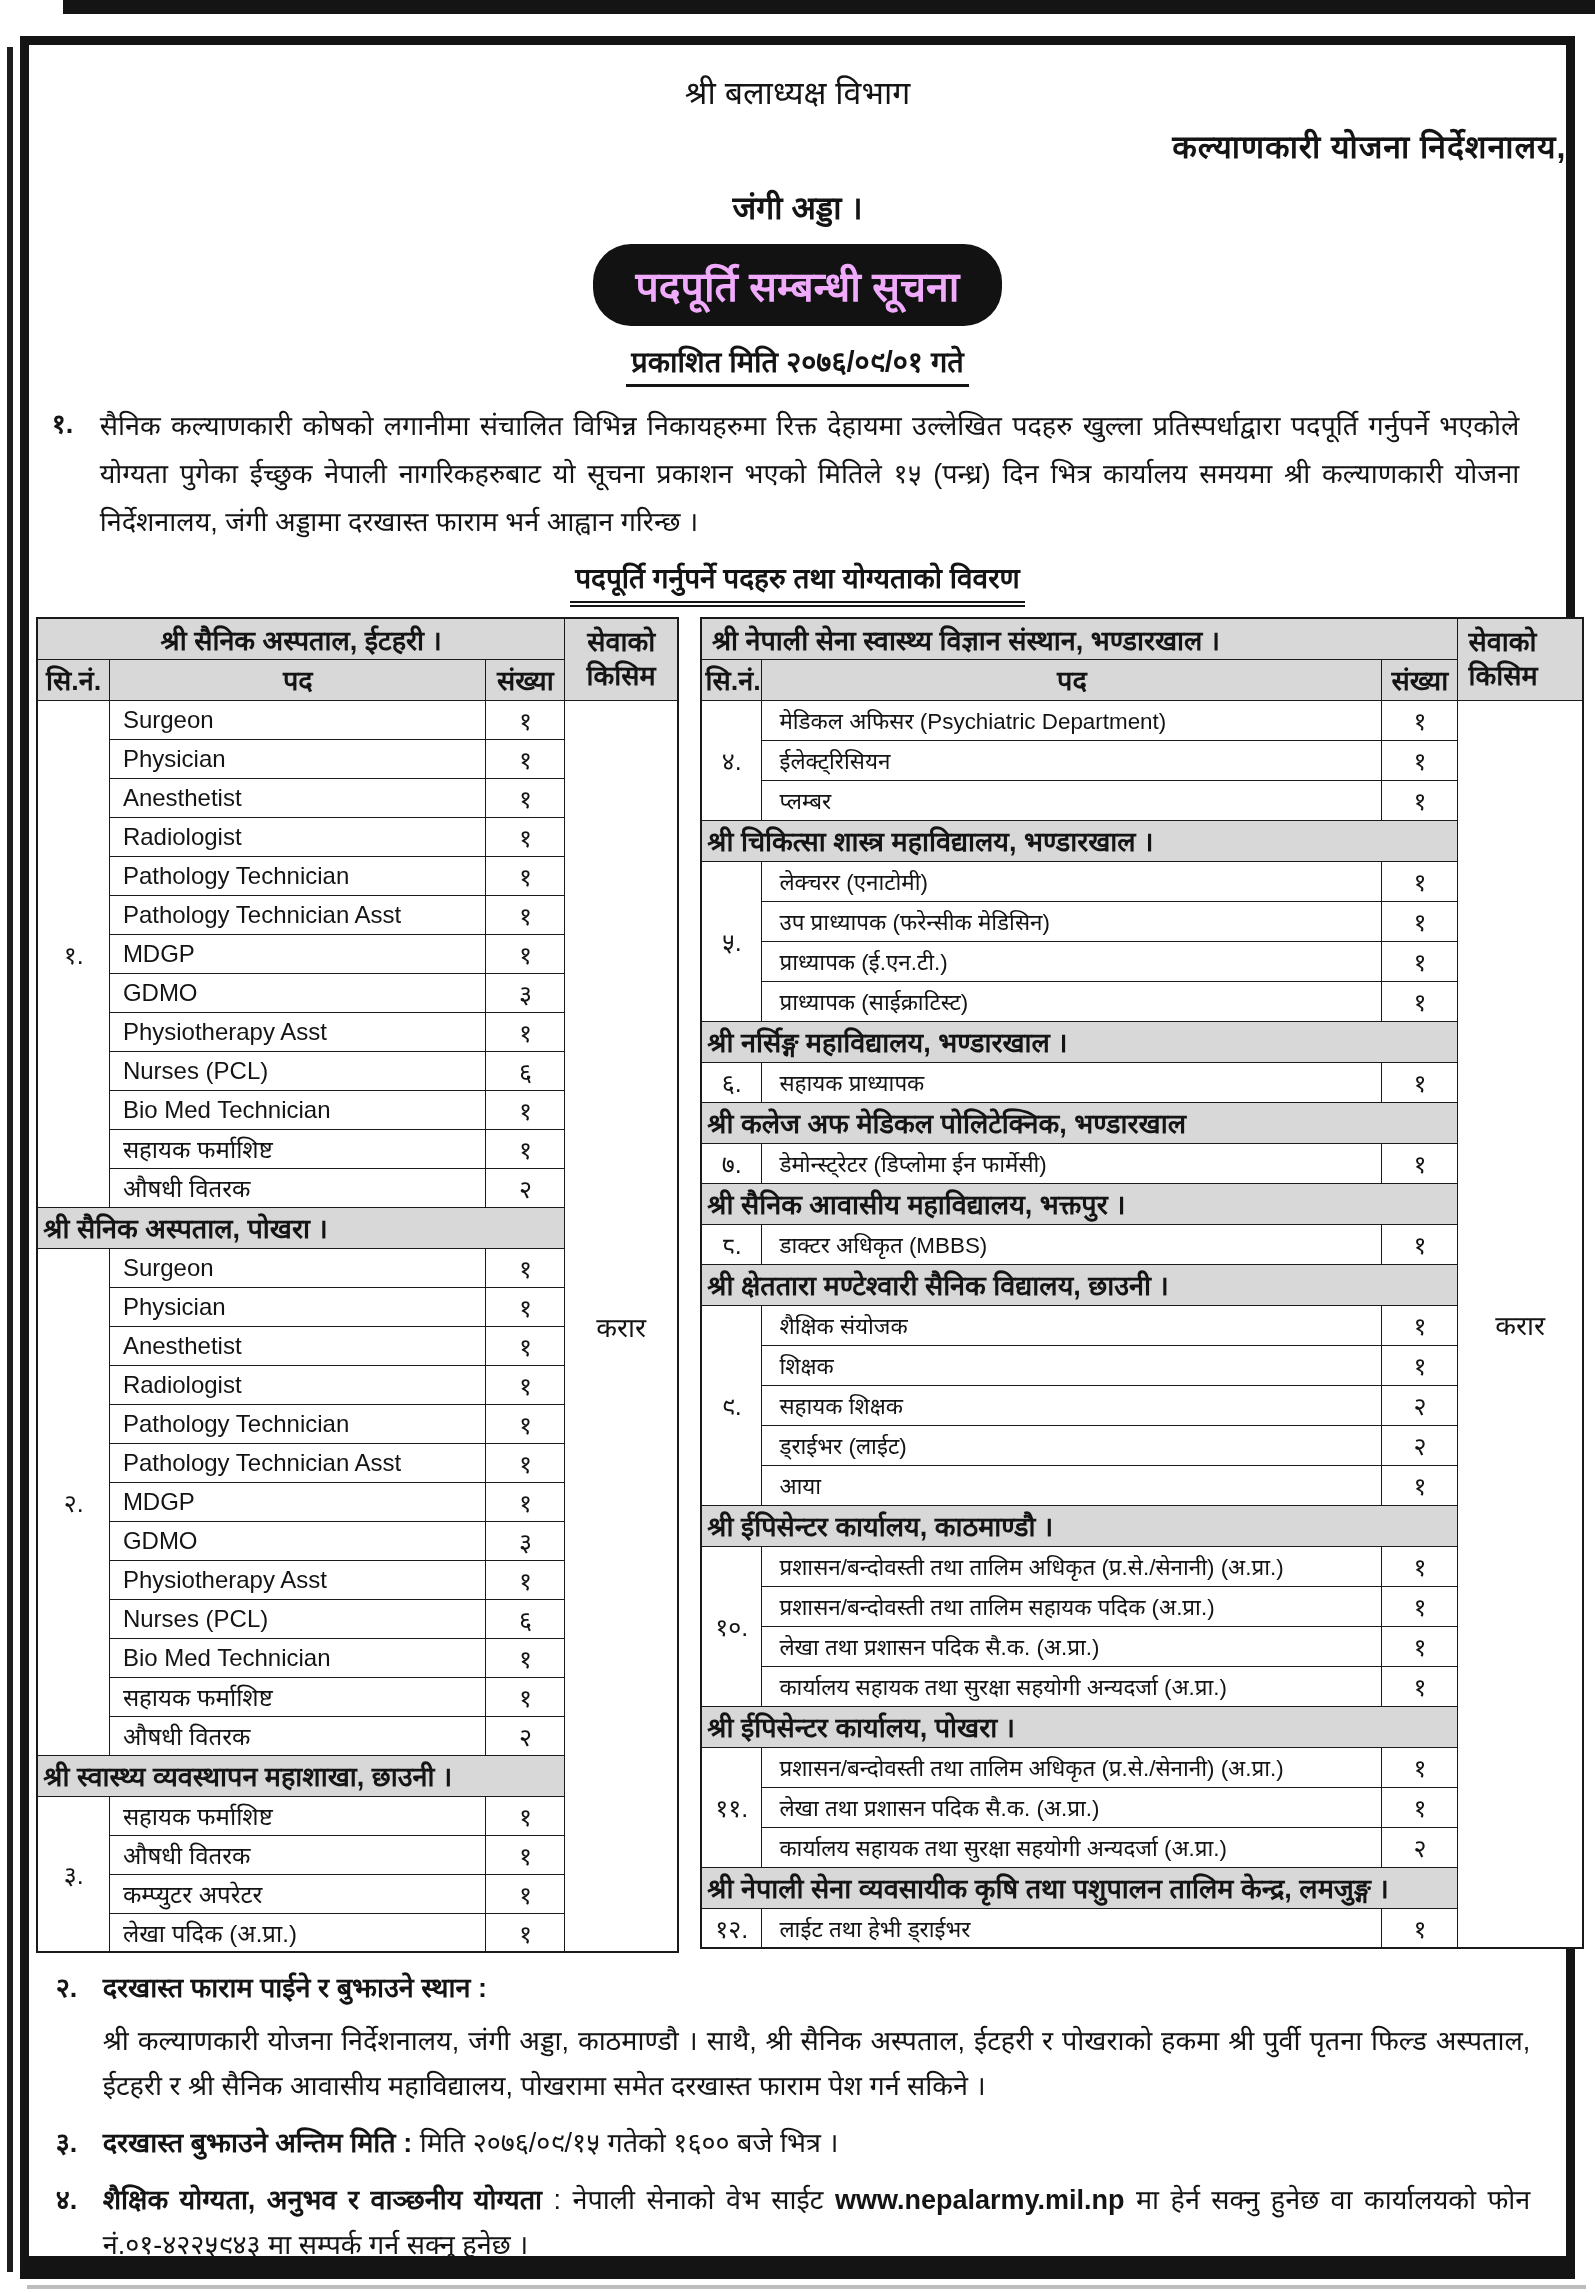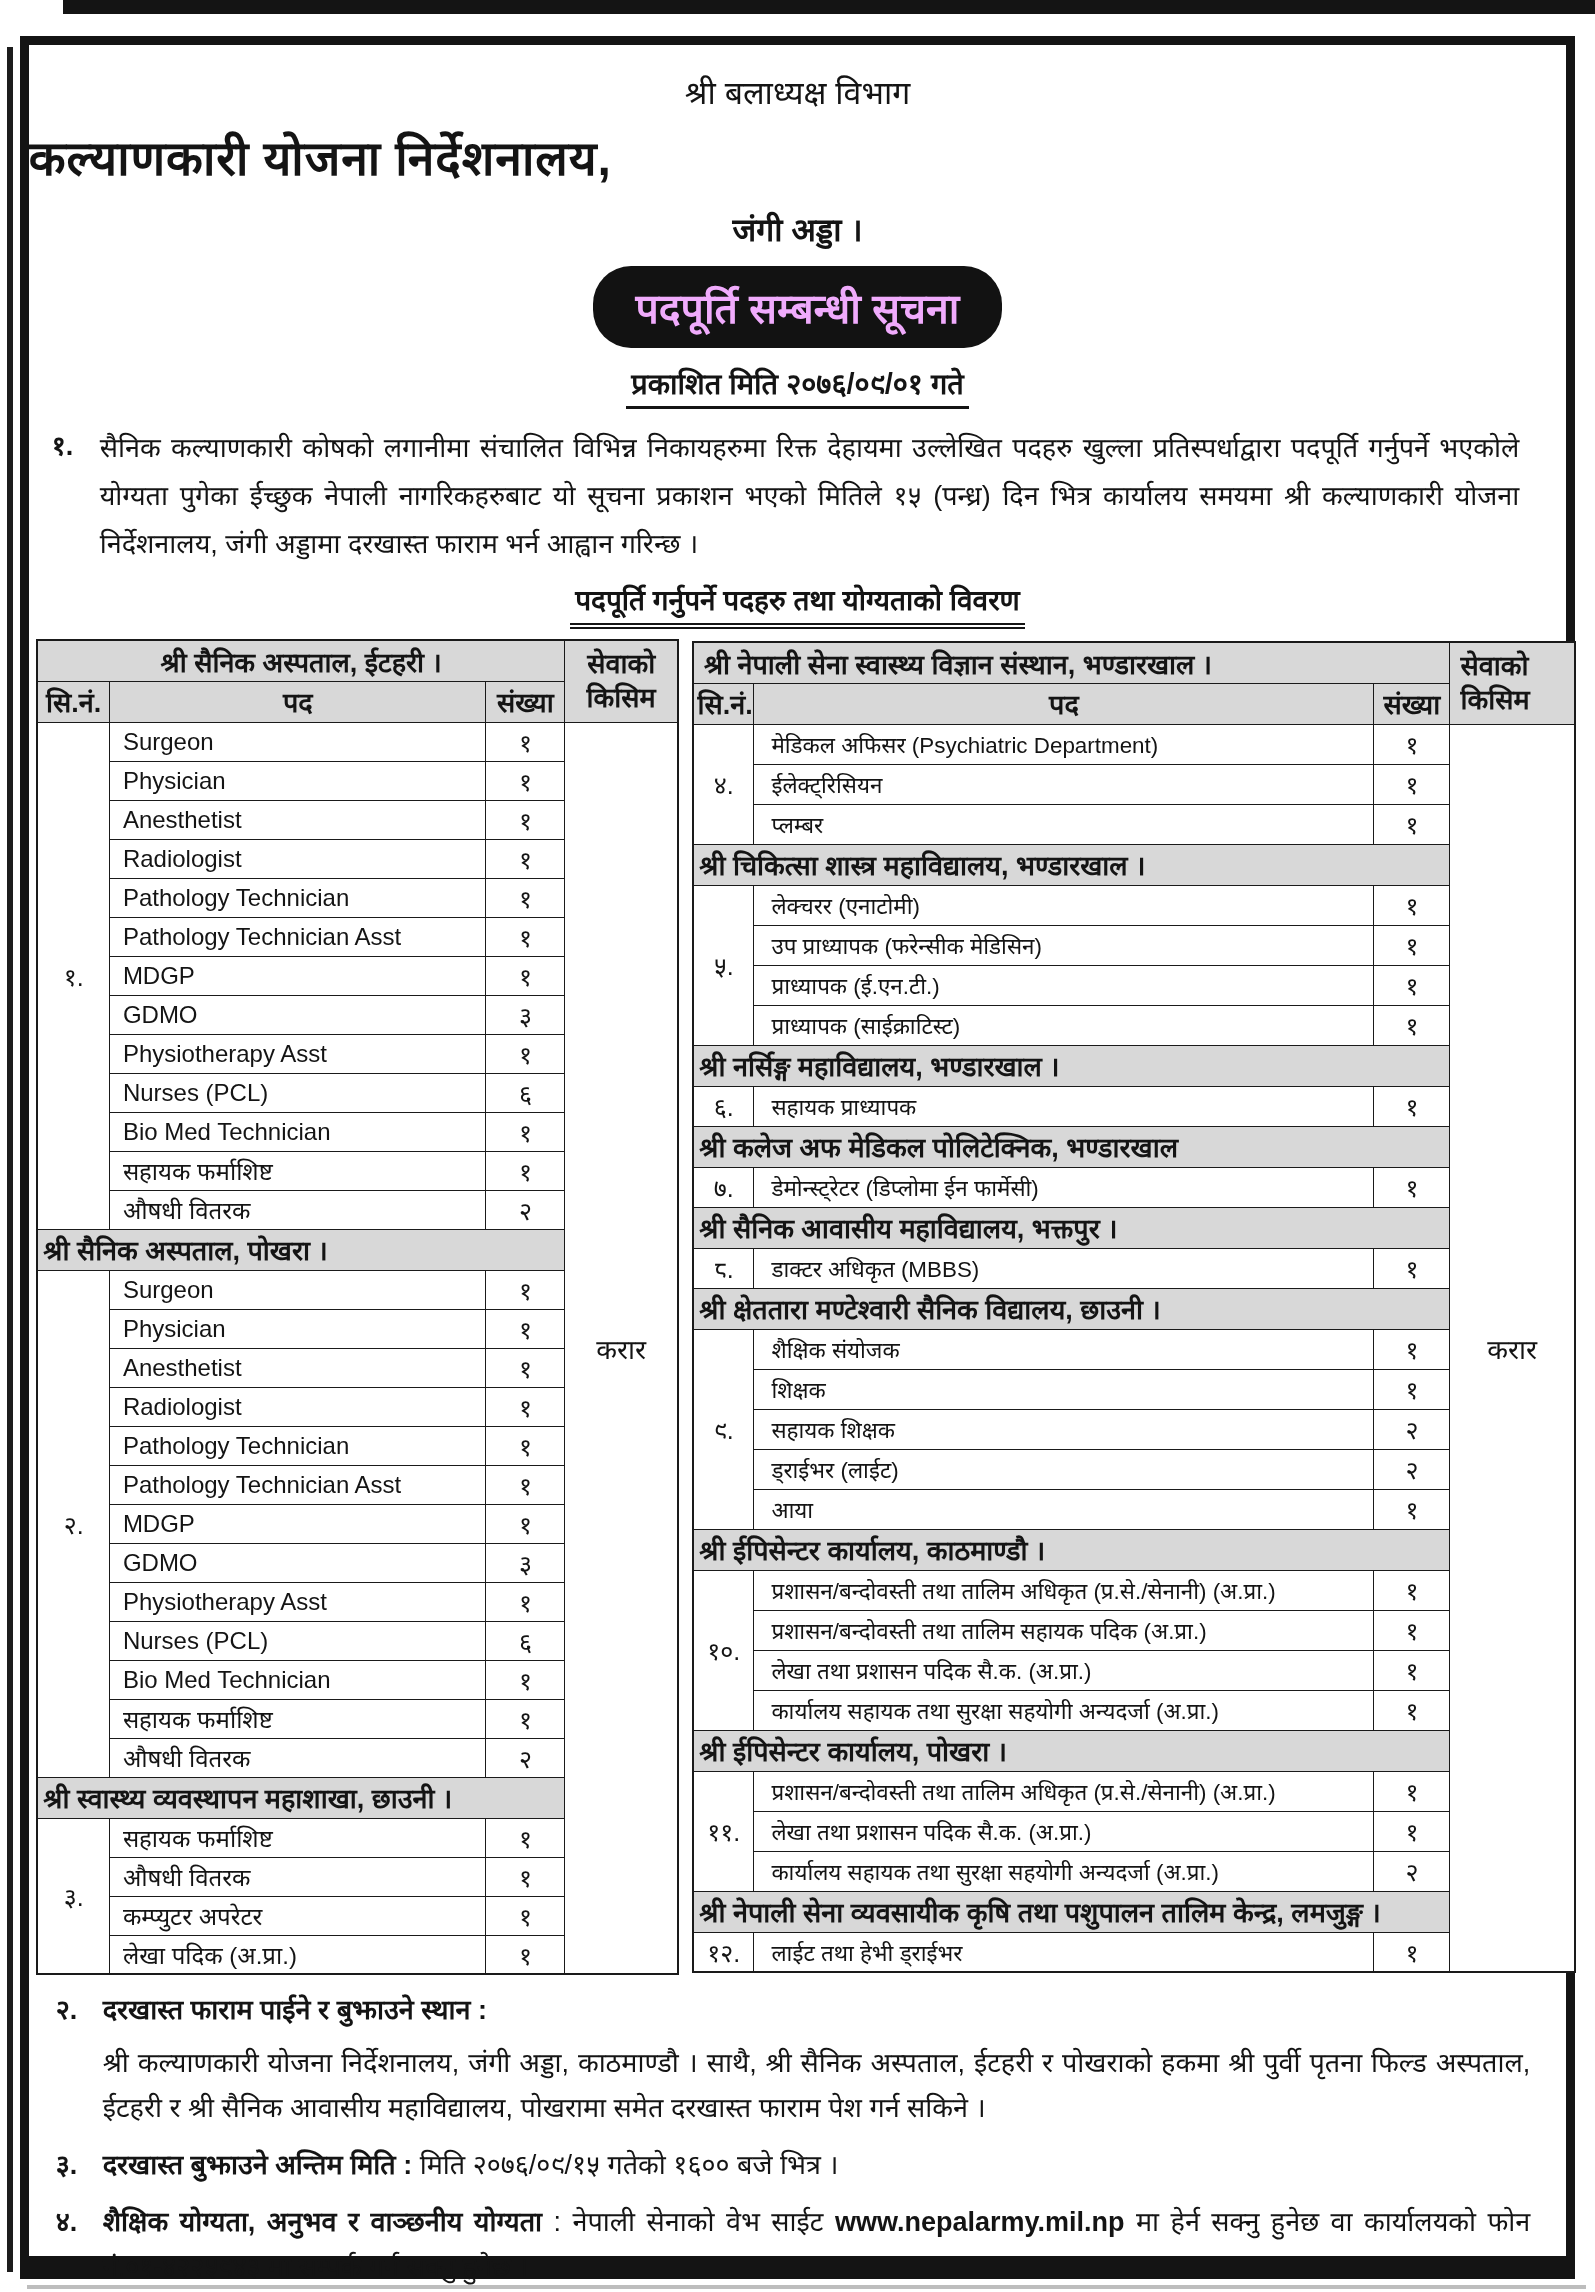--- a/index.html
+++ b/index.html
@@ -12,21 +12,21 @@
   .left-edge{position:absolute;left:7.2px;top:47px;bottom:21.5px;width:5.4px;background:#1d1d1d;}
   .bottom-shadow{position:absolute;left:27px;right:9px;bottom:3.6px;height:4.5px;background:#bdbdbd;}
   .frame{
     position:absolute;left:19.7px;right:19.7px;top:36px;bottom:14.3px;
     border:9px solid #141414;border-bottom-width:23px;background:#fff;box-sizing:border-box;
   }
   .inner{height:100%;box-sizing:border-box;padding:12.5px 0 0 0;}
 
   
   .org1{margin-top:12.5px;text-align:center;font-size:32px;font-weight:normal;}
-  .org2{margin-top:10.7px;text-align:left;font-size:48px;font-weight:bold;letter-spacing:0.9px;}
+  .org2{margin-top:10.7px;text-align:right;font-size:32px;font-weight:bold;letter-spacing:0.9px;}
   .org3{margin-top:18px;text-align:center;font-size:32px;font-weight:bold;}
   .badge{
     display:table;margin:16px auto 0;background:#121212;color:#f0abfc;
     font-size:41px;font-weight:bold;padding:13.4px 43px;border-radius:38px;
   }
   .pubdate{
     display:table;margin:14.3px auto 0;font-size:29px;font-weight:bold;
     border-bottom:3.6px solid #141414;padding:0 5.4px 4.5px;
   }
 
@@ -34,21 +34,21 @@
   .para1{display:flex;margin:14.3px 47px 0 23px;}
   .para1 .num{flex:none;width:48px;font-size:27px;font-weight:bold;padding-top:2.7px;}
   .para1 .ptext{flex:1;font-size:27px;line-height:1.78;text-align:justify;}
 
   .caption{
     display:table;margin:12.5px auto 0;font-size:28px;font-weight:bold;
     border-bottom:6.3px double #141414;padding:0 5.4px 4.5px;
   }
 
   
-  .tables{display:flex;margin:10.7px 0 0 7.2px;gap:13px;align-items:center;}
+  .tables{display:flex;margin:10.7px 0 0 7.2px;gap:21px;align-items:flex-start;}
   table.t{border-collapse:collapse;table-layout:fixed;border:2.7px solid #1a1a1a;}
   .t th,.t td{
     border:1.8px solid #1a1a1a;padding:0 3.6px;overflow:hidden;white-space:nowrap;
     box-sizing:border-box;
   }
   .t th{background:#d8d8d8;font-size:27px;font-weight:bold;text-align:center;}
   .t tr.hrow{height:41px;}
   .t-left{width:641px;}
   .t-right{width:882px;}
   .t-left tbody tr{height:39px;}

